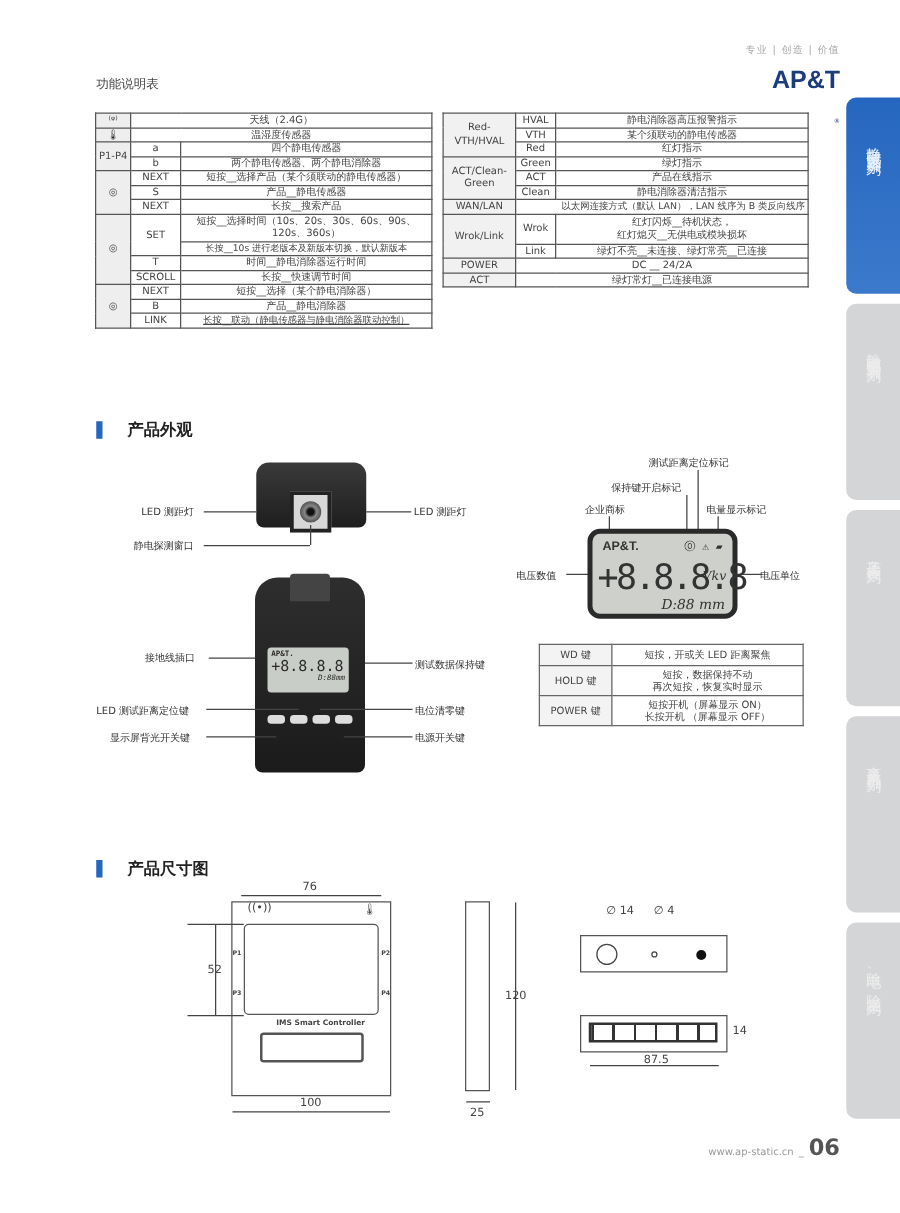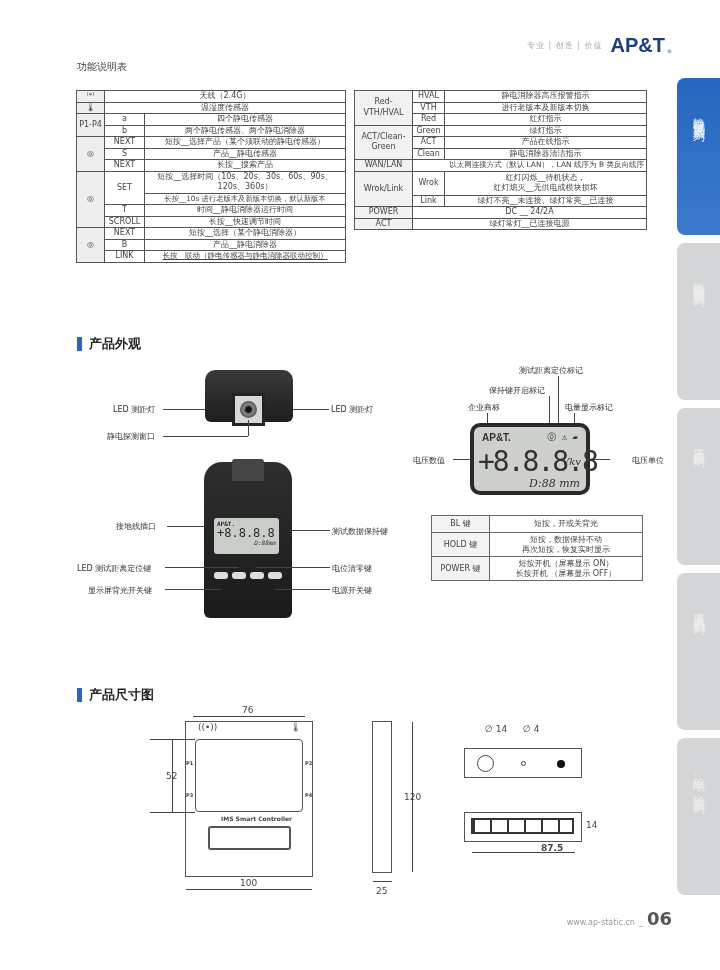--- a/index.html
+++ b/index.html
@@ -1,41 +1,41 @@
 <!DOCTYPE html>
 <html><head>
 <meta charset="utf-8">
 <style>
   * { box-sizing: border-box; margin: 0; padding: 0; }
   html, body { width: 720px; height: 970px; background: #ffffff; overflow: hidden; }
   body { position: relative; font-family: "DejaVu Sans", "Liberation Sans", sans-serif; color: #333; }
 
   
-  .header { position: absolute; top: 34px; right: 48px; display: flex; align-items: center; gap: 8px; }
+  .header { position: absolute; top: 34px; right: 48px; display: flex; align-items: flex-end; gap: 8px; flex-direction: column; }
   .slogan { font-size: 8px; color: #aaa; letter-spacing: 1px; }
   .logo { font-family: "Liberation Sans", sans-serif; font-weight: bold; font-size: 20px; color: #1c3d7a; letter-spacing: 0px; }
   .logo-r { font-size: 5px; color: #1c3d7a; margin-left: -6px; margin-top: 10px; }
 
   
   .side-tab { position: absolute; left: 677px; width: 43px; border-radius: 8px 0 0 8px; background: #d4d5d7; display: flex; justify-content: center; }
   .side-tab.active { background: linear-gradient(#2566c0, #3b7acb); }
   .side-tab span { writing-mode: vertical-rl; font-size: 12px; color: #ececec; letter-spacing: 2px; margin-top: 30px; }
   .side-tab.active span { color: #e8f0fb; }
 
   
   .section-label { position: absolute; left: 77px; top: 60px; font-size: 10px; color: #444; }
   table { border-collapse: collapse; font-size: 8px; color: #444; }
   td { border: 1px solid #555; text-align: center; padding: 0 2px; line-height: 10.5px; height: 11.5px; }
   td.icon-cell { background: #eee; width: 28px; }
   td.grey { background: #f1f1f1; }
   .t-left { position: absolute; left: 76px; top: 90px; width: 270px; }
   .t-right { position: absolute; left: 354px; top: 90px; width: 293px; }
 
   
-  .sec-head { position: absolute; left: 77px; display: flex; align-items: center; gap: 7px; font-size: 13px; font-weight: bold; color: #222; }
+  .sec-head { position: absolute; left: 77px; display: flex; align-items: center; gap: 20px; font-size: 13px; font-weight: bold; color: #222; }
   .sec-bar { width: 5px; height: 14px; background: #2566c0; display: inline-block; }
 
   
   .lbl { position: absolute; font-size: 8px; color: #333; white-space: nowrap; }
   .line { position: absolute; background: #444; }
 
   
   .sensor-head { position: absolute; left: 205px; top: 370px; width: 88px; height: 52px; background: linear-gradient(#3a3a3a, #1e1e1e); border-radius: 10px 10px 6px 6px; }
   .sensor-win { position: absolute; left: 232px; top: 393px; width: 33px; height: 33px; background: #d8d8d8; border: 3px solid #222; display: flex; align-items: center; justify-content: center; }
   .sensor-lens { width: 17px; height: 17px; border-radius: 50%; background: radial-gradient(#111 20%, #888 40%, #555 70%, #999); }
@@ -159,21 +159,21 @@
 
 <table class="t-right">
   <tbody>
       <tr>
     <td class="grey" rowspan="3" style="width:58px;">Red-VTH/HVAL</td>
     <td style="width:32px;">HVAL</td>
     <td>静电消除器高压报警指示</td>
   </tr>
   <tr>
     <td>VTH</td>
-    <td>进行老版本及新版本切换</td>
+    <td>某个须联动的静电传感器</td>
   </tr>
   <tr>
     <td>Red</td>
     <td>红灯指示</td>
   </tr>
   <tr>
     <td class="grey" rowspan="3">ACT/Clean-Green</td>
     <td>Green</td>
     <td>绿灯指示</td>
   </tr>
@@ -253,35 +253,35 @@
 <div class="lbl" style="left:519px;top:365px;">测试距离定位标记</div>
 <div class="line" style="left:558px;top:376px;width:1px;height:53px;"></div>
 <div class="lbl" style="left:489px;top:385px;">保持键开启标记</div>
 <div class="line" style="left:549px;top:396px;width:1px;height:33px;"></div>
 <div class="lbl" style="left:468px;top:402px;">企业商标</div>
 <div class="line" style="left:487px;top:413px;width:1px;height:16px;"></div>
 <div class="lbl" style="left:565px;top:402px;">电量显示标记</div>
 <div class="line" style="left:574px;top:413px;width:1px;height:16px;"></div>
 <div class="lbl" style="left:413px;top:455px;">电压数值</div>
 <div class="line" style="left:453px;top:459px;width:22px;height:1px;"></div>
-<div class="lbl" style="left:612px;top:455px;padding-left:20px;">电压单位</div>
+<div class="lbl" style="left:588px;top:455px;padding-left:20px;">电压单位</div>
 <div class="line" style="left:588px;top:459px;width:22px;height:1px;"></div>
 <div class="lcd-big">
   <div class="lcd-brand">AP&amp;T.</div>
   <div class="lcd-icons">⓪ ⚠ ▰</div>
   <div class="lcd-digits">+8.8.8.8</div>
   <div class="lcd-unit">Vkv</div>
   <div class="lcd-dist">D:88 mm</div>
 </div>
 
 <table class="t-keys">
   <tbody>
-  <tr>
-        <td class="key">BL 键</td>
-        <td>短按，开或关背光</td>
+      <tr>
+        <td class="key">WD 键</td>
+        <td>短按，开或关 LED 距离聚焦</td>
       </tr>
   <tr>
         <td class="key">HOLD 键</td>
         <td style="height:24px;"><span>短按，数据保持不动</span><br><span>再次短按，恢复实时显示</span></td>
       </tr>
   <tr>
         <td class="key">POWER 键</td>
         <td style="height:24px;"><span>短按开机（屏幕显示 ON）</span><br><span>长按开机 （屏幕显示 OFF）</span></td>
       </tr>
 </tbody>
@@ -320,20 +320,20 @@
 <div class="drw" style="left:464px;top:748px;width:118px;height:30px;"></div>
 <div style="position:absolute;left:477px;top:755px;width:17px;height:17px;border:1px solid #444;border-radius:50%;"></div>
 <div style="position:absolute;left:521px;top:761px;width:5px;height:5px;border:1px solid #444;border-radius:50%;"></div>
 <div style="position:absolute;left:557px;top:760px;width:8px;height:8px;background:#111;border-radius:50%;"></div>
 <div class="dim" style="left:485px;top:724px;">∅ 14</div>
 <div class="dim" style="left:523px;top:724px;">∅ 4</div>
 
 <div class="drw" style="left:464px;top:812px;width:118px;height:30px;"></div>
 <div style="position:absolute;left:471px;top:818px;width:103px;height:16px;border:2px solid #333;background:repeating-linear-gradient(90deg,#333 0 2px,#fff 2px 17px);"></div>
 <div class="dim" style="left:586px;top:820px;">14</div>
-<div class="dim" style="left:541px;top:843px;font-weight:bold;">87.5</div>
+<div class="dim" style="left:515px;top:843px;">87.5</div>
 <div class="line" style="left:472px;top:852px;width:103px;height:1px;"></div>
 
 <div class="footer">
   <span class="url">www.ap-static.cn</span>
   <span class="url">_</span>
   <span class="pg">06</span>
 </div>
 
 </body></html>

